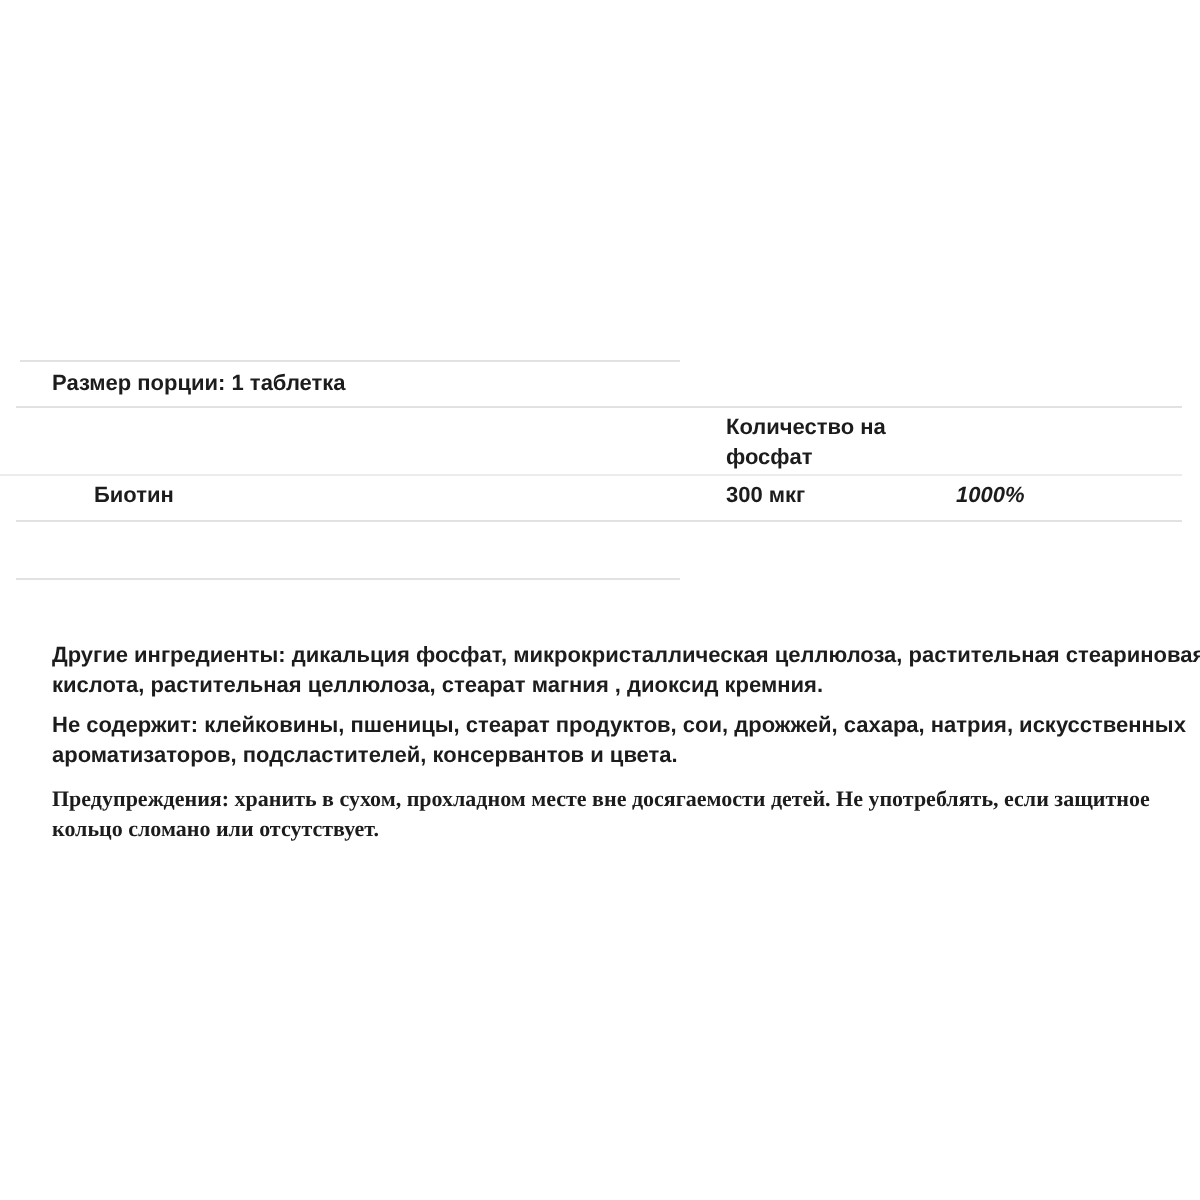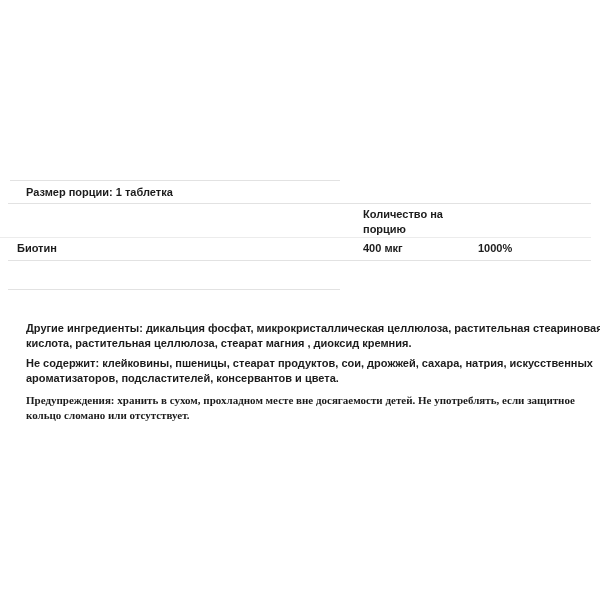--- a/index.html
+++ b/index.html
@@ -33,28 +33,28 @@
 <body>
 
 <div class="canvas">
 
   <div class="divider" style="top:180px; left:10px; width:330px;"></div>
 
   <div class="abs txt" style="top:185px; left:10px;">Размер порции: 1 таблетка</div>
 
   <div class="divider" style="top:203px; left:8px; width:583px;"></div>
 
-  <div class="abs hdr" style="top:207px; left:347px; width:105px;">Количество на порцию</div>
+  <div class="abs hdr" style="top:207px; left:347px; width:105px;">Количество на фосфат</div>
 
   <div class="divider faint" style="top:237px; left:0px; width:591px;"></div>
 
   <div>
-    <div class="abs txt" style="top:241px; left:1px;text-align:center;">Биотин</div>
-    <div class="abs txt" style="top:241px; left:347px;">400 мкг</div>
-    <div class="abs txt" style="top:241px; left:462px;">1000%</div>
+    <div class="abs txt" style="top:241px; left:31px;text-align:center;">Биотин</div>
+    <div class="abs txt" style="top:241px; left:347px;">300 мкг</div>
+    <div class="abs txt" style="top:241px; left:462px;font-style:italic;">1000%</div>
   </div>
 
   <div class="divider" style="top:260px; left:8px; width:583px;"></div>
 
 
   <div class="divider" style="top:289px; left:8px; width:332px;"></div>
 
 
   <div class="abs para" style="top:321px; left:10px; width:578px;">Другие ингредиенты: дикальция фосфат, микрокристаллическая целлюлоза, растительная стеариновая кислота, растительная целлюлоза, стеарат магния , диоксид кремния.</div>
 

